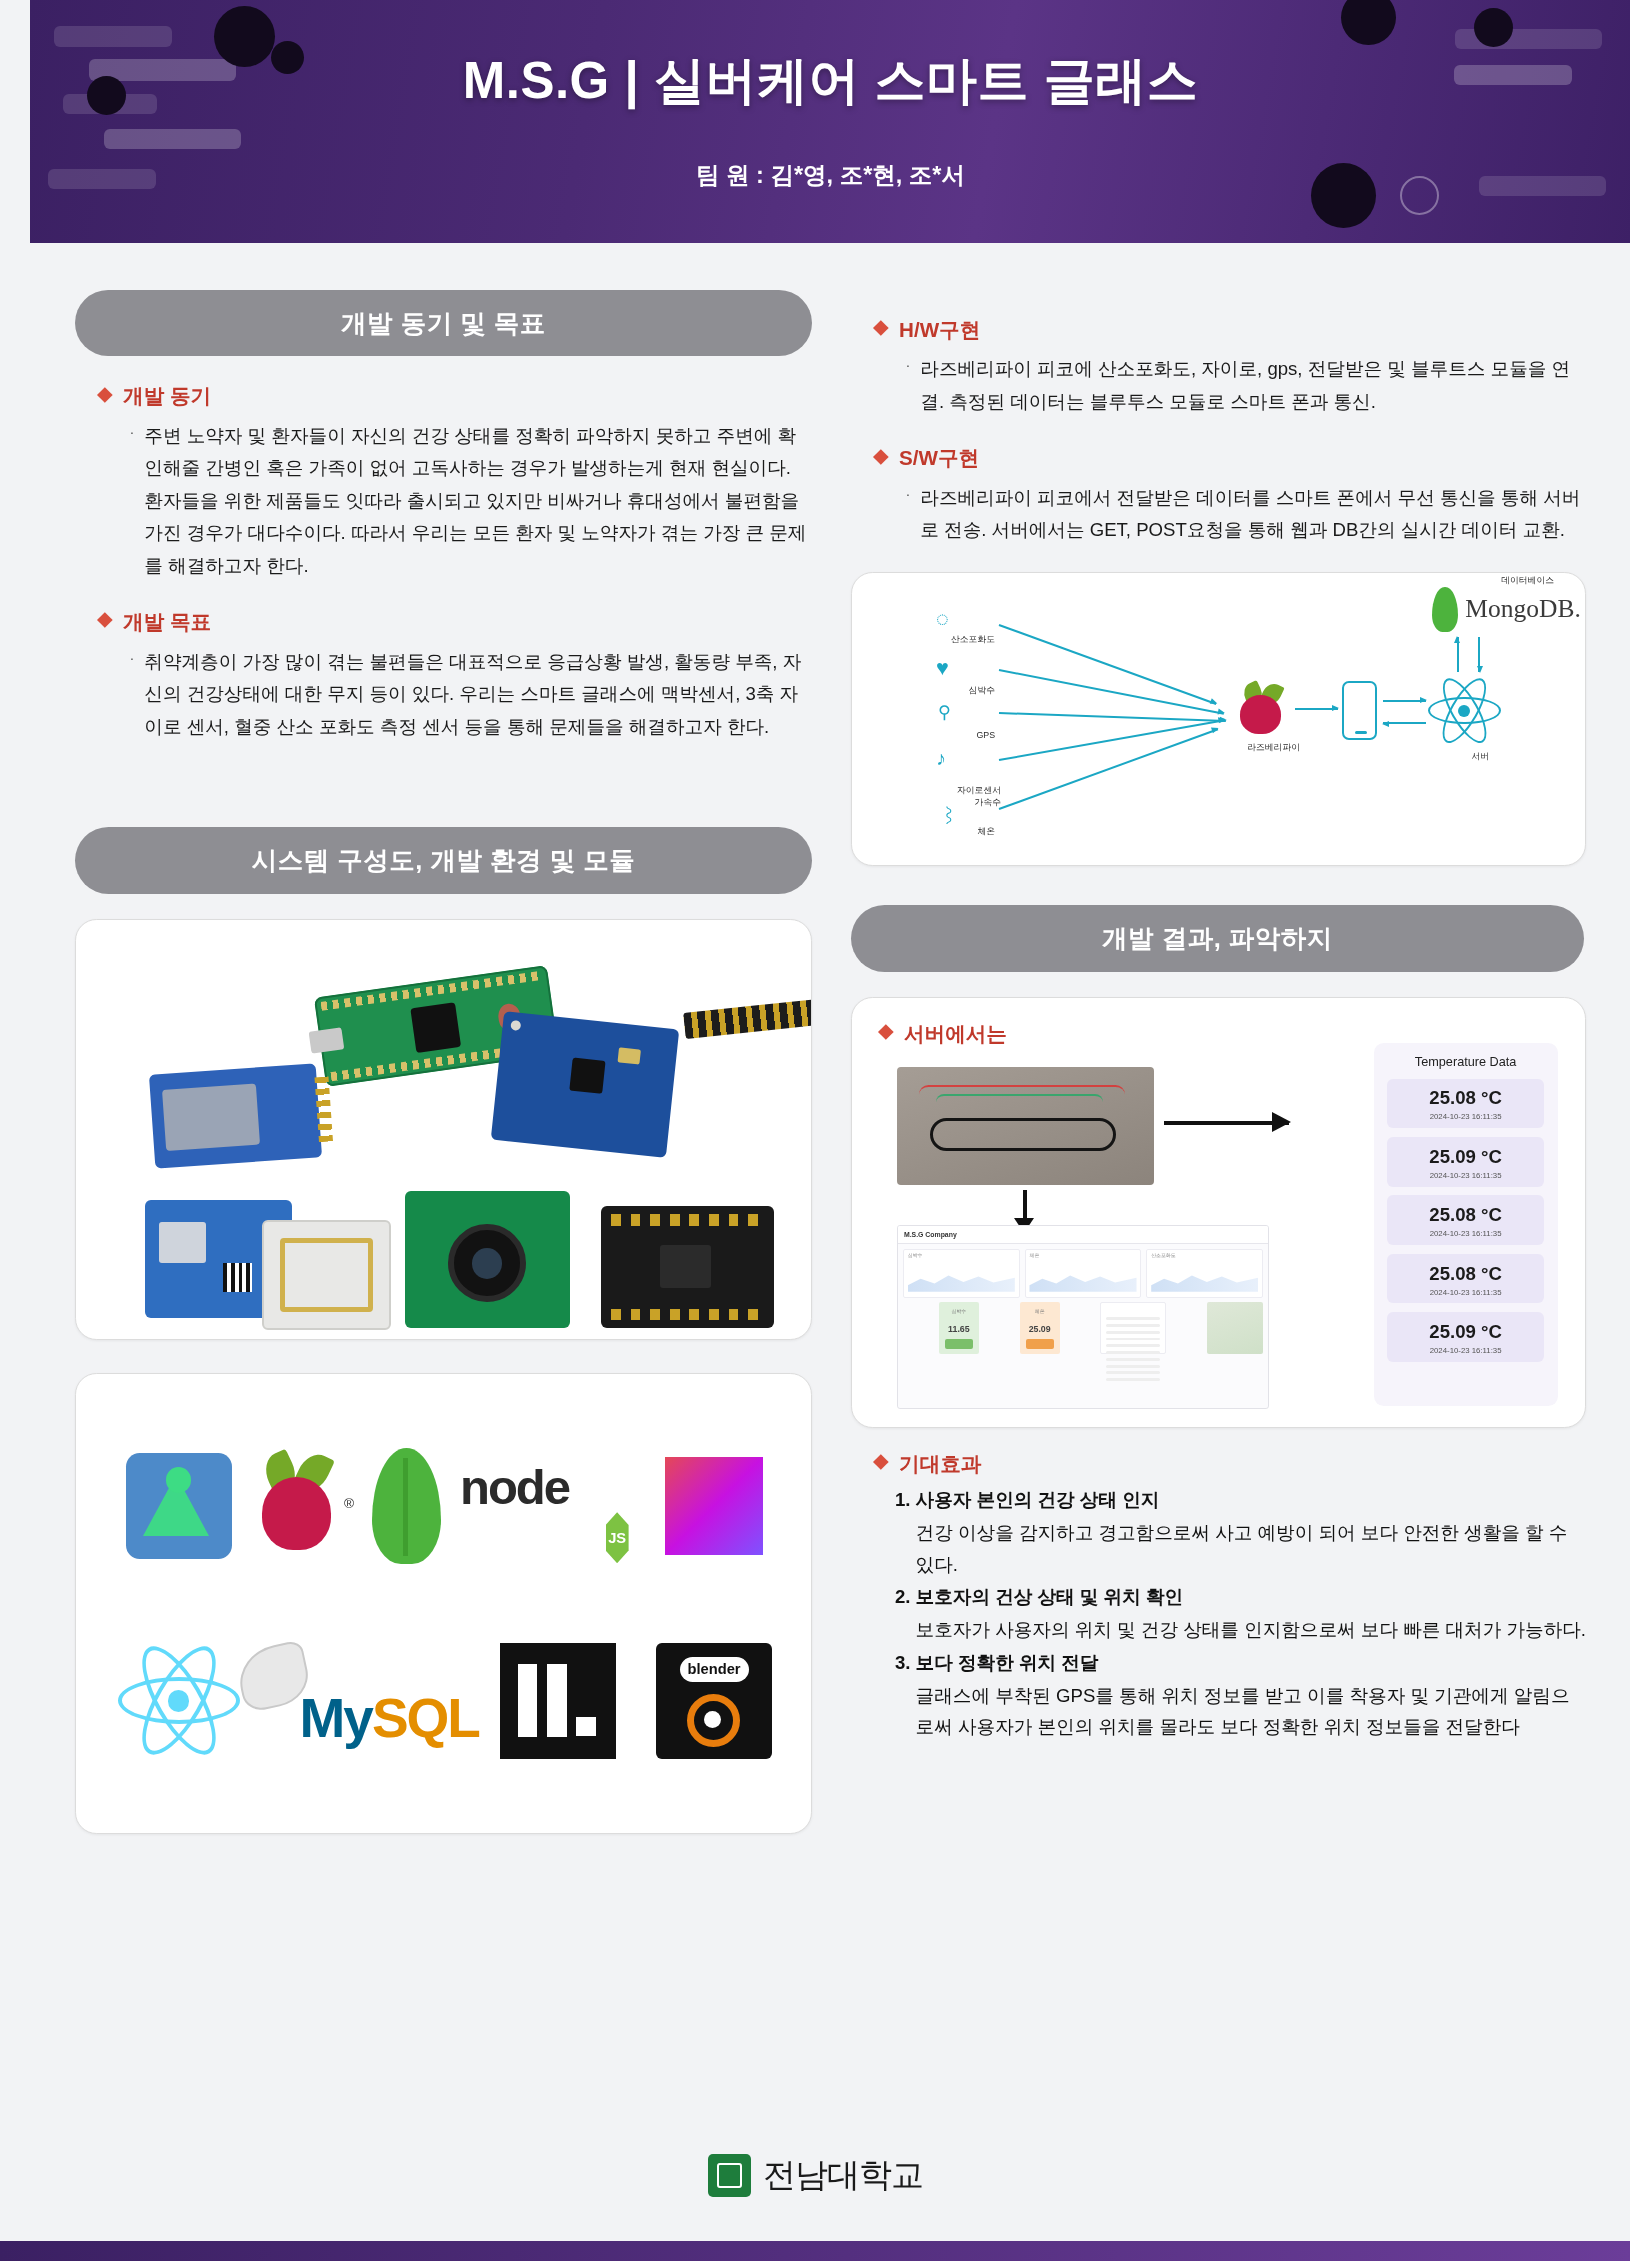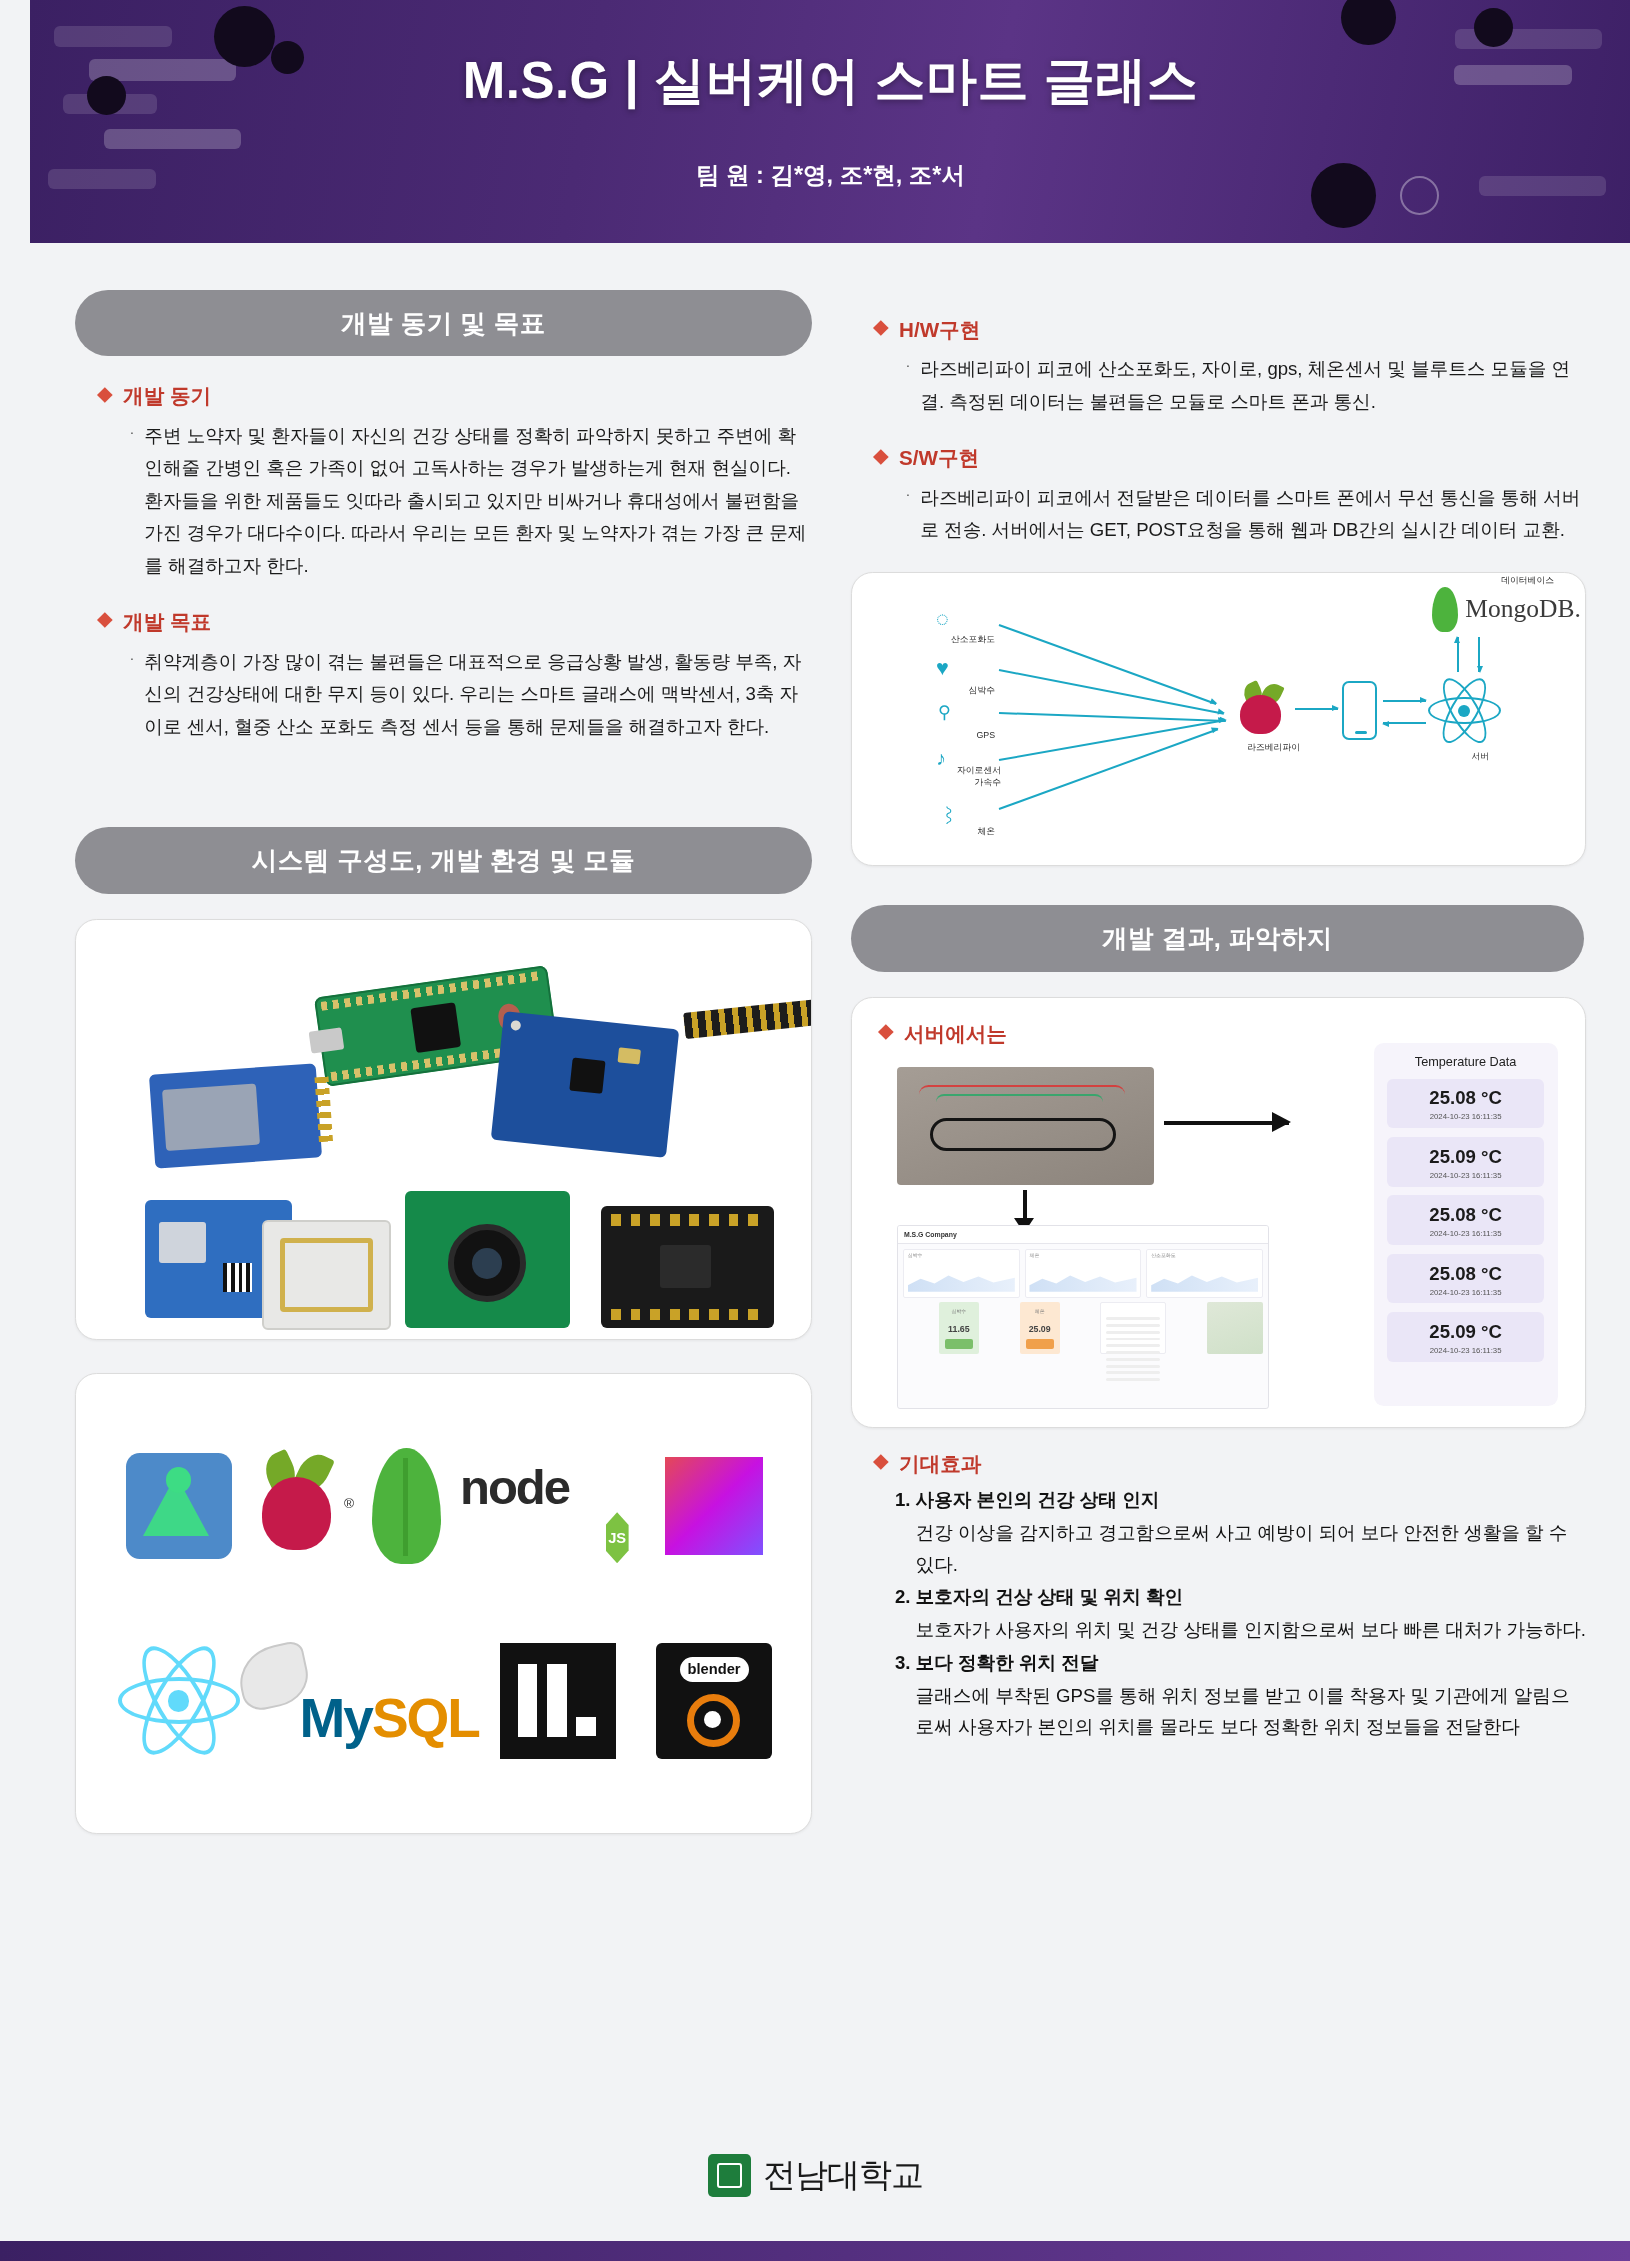--- a/index.html
+++ b/index.html
@@ -464,21 +464,21 @@
     <div class="col-right">
 
 
       <div class="blk">
         <div class="head-row">
           <span class="diamond">◆</span>
           <span class="head-txt">H/W구현</span>
         </div>
         <div class="sub">
           <span class="dot">·</span>
-          <p>라즈베리파이 피코에 산소포화도, 자이로, gps, 체온센서 및 블루트스 모듈을 연결. 측정된 데이터는 불편들은 모듈로 스마트 폰과 통신.</p>
+          <p>라즈베리파이 피코에 산소포화도, 자이로, gps, 전달받은 및 블루트스 모듈을 연결. 측정된 데이터는 블루투스 모듈로 스마트 폰과 통신.</p>
         </div>
       </div>
 
       <div class="blk">
         <div class="head-row">
           <span class="diamond">◆</span>
           <span class="head-txt">S/W구현</span>
         </div>
         <div class="sub">
           <span class="dot">·</span>
@@ -491,21 +491,21 @@
         <div class="sensor-ico" style="left:84px; top:33px;">◌</div>
         <div class="flow-label" style="left:55px; top:61px; width:88px;">산소포화도</div>
 
         <div class="sensor-ico" style="left:84px; top:82px;">♥</div>
         <div class="flow-label" style="left:55px; top:112px; width:88px;">심박수</div>
 
         <div class="sensor-ico" style="left:86px; top:129px; font-size:17.6px;">⚲</div>
         <div class="flow-label" style="left:55px; top:157px; width:88px;">GPS</div>
 
         <div class="sensor-ico" style="left:84px; top:174px; font-size:19.6px;">♪</div>
-        <div class="flow-label" style="left:51px; top:192px; width:98px; white-space:pre-line;">자이로센서
+        <div class="flow-label" style="left:51px; top:212px; width:98px; white-space:pre-line;">자이로센서
 가속수</div>
 
         <div class="sensor-ico" style="left:88px; top:229px; font-size:17.6px;">⌇</div>
         <div class="flow-label" style="left:55px; top:253px; width:88px;">체온</div>
 
         <div class="flow-arrow" style="left:147px; top:51px;  width:231px; transform:rotate(20deg);"></div>
         <div class="flow-arrow" style="left:147px; top:96px;  width:229px; transform:rotate(11deg);"></div>
         <div class="flow-arrow" style="left:147px; top:139px; width:227px; transform:rotate(2deg);"></div>
         <div class="flow-arrow" style="left:147px; top:186px; width:229px; transform:rotate(-10deg);"></div>
         <div class="flow-arrow" style="left:147px; top:235px; width:233px; transform:rotate(-20deg);"></div>

